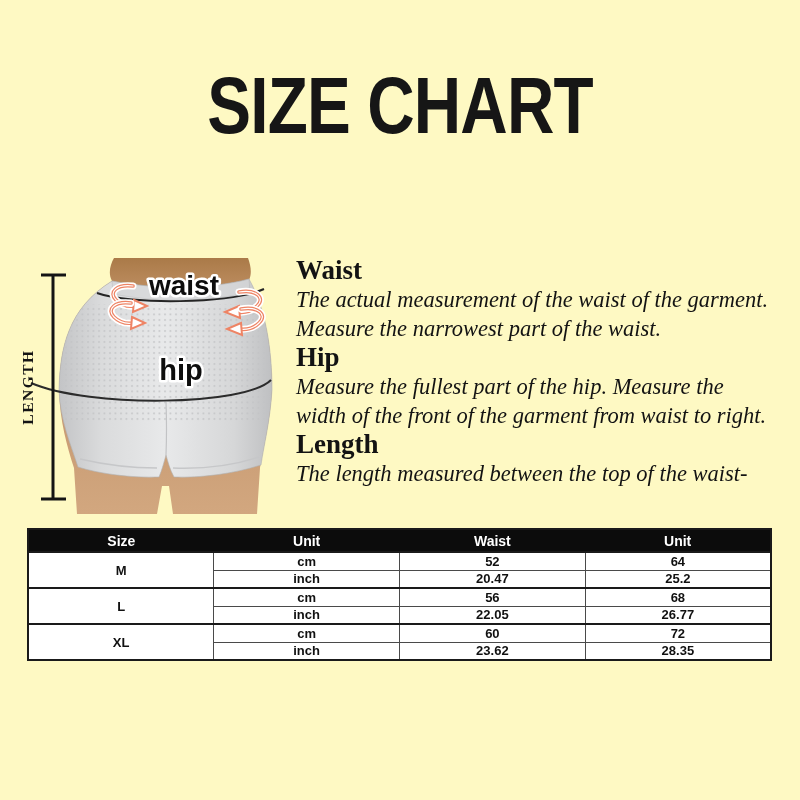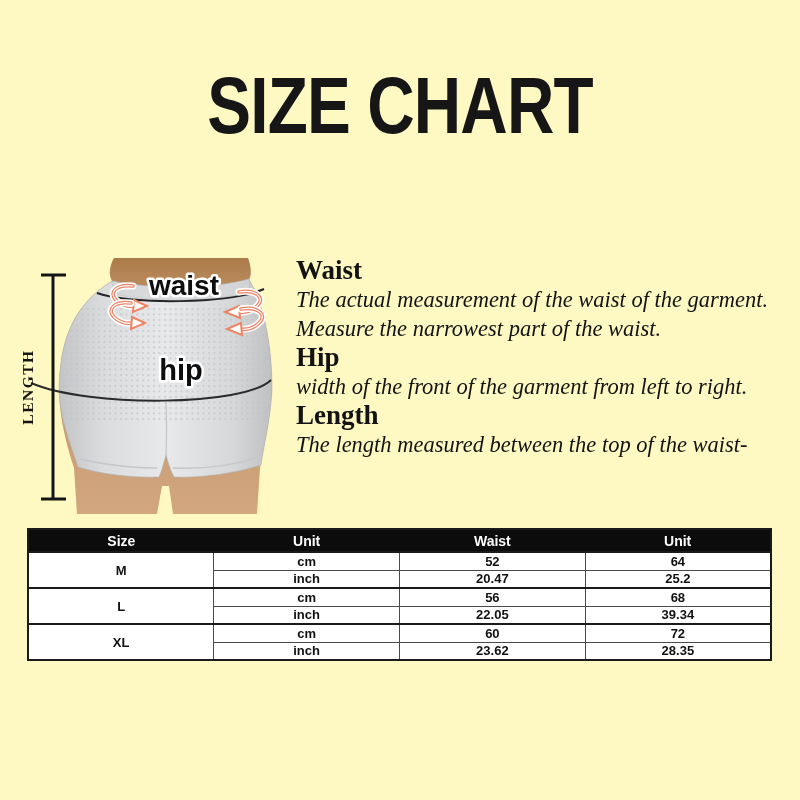--- a/index.html
+++ b/index.html
@@ -133,21 +133,22 @@
   </div>
 
   <div class="descriptions">
     <div class="desc-block">
       <div class="desc-heading">Waist</div>
       <div class="desc-line">The actual measurement of the waist of the garment.</div>
       <div class="desc-line">Measure the narrowest part of the waist.</div>
     </div>
     <div class="desc-block">
       <div class="desc-heading">Hip</div>
-      <div class="desc-line">width of the front of the garment from left to right.</div>
+      <div class="desc-line">Measure the fullest part of the  hip. Measure the</div>
+      <div class="desc-line">width of the front of the garment from waist to right.</div>
     </div>
     <div class="desc-block">
       <div class="desc-heading">Length</div>
       <div class="desc-line">The length measured between the top of the waist-</div>
     </div>
   </div>
 
   <div class="size-table-wrap">
     <table class="size-table">
       <thead>
@@ -172,21 +173,21 @@
         </tr>
         <tr class="group-start">
           <td class="size-cell" rowspan="2">L</td>
           <td>cm</td>
           <td>56</td>
           <td>68</td>
         </tr>
         <tr>
           <td>inch</td>
           <td>22.05</td>
-          <td>39.34</td>
+          <td>26.77</td>
         </tr>
         <tr class="group-start">
           <td class="size-cell" rowspan="2">XL</td>
           <td>cm</td>
           <td>60</td>
           <td>72</td>
         </tr>
         <tr>
           <td>inch</td>
           <td>23.62</td>

